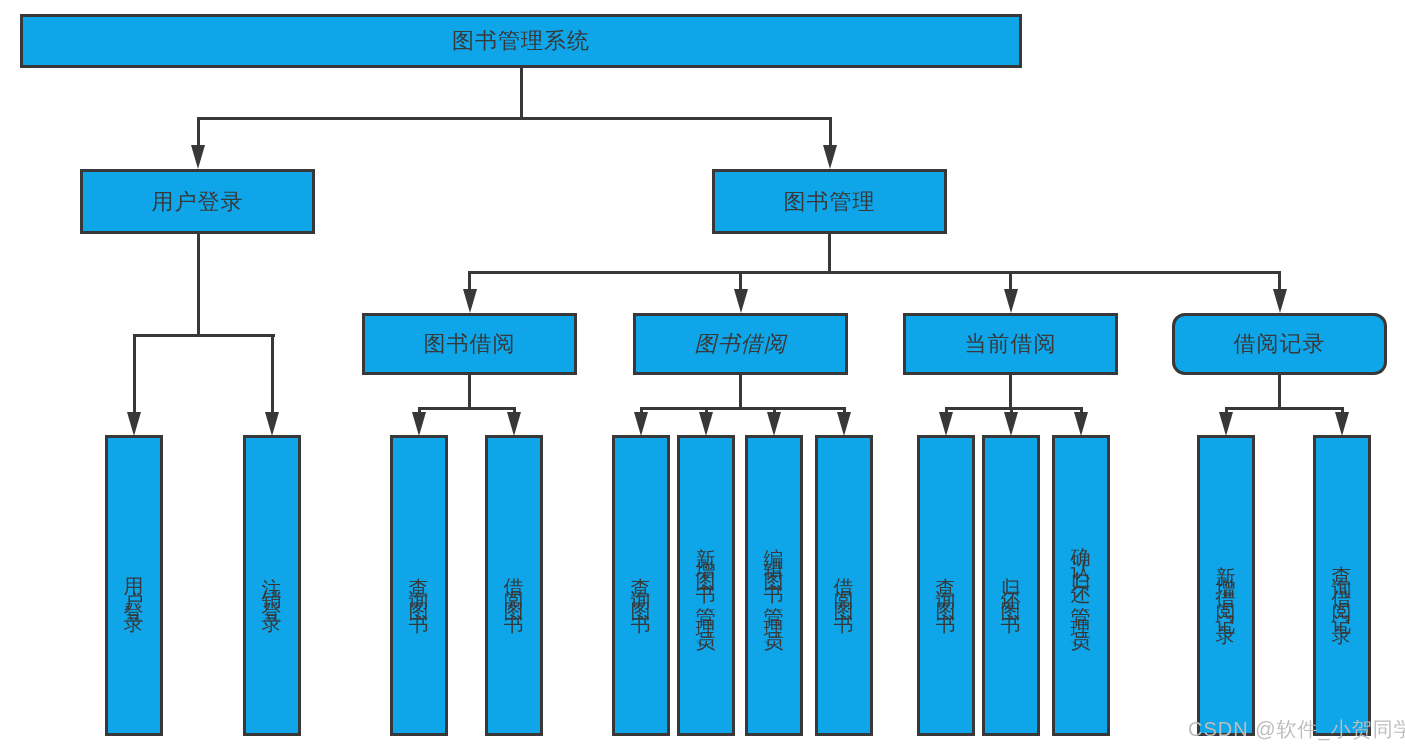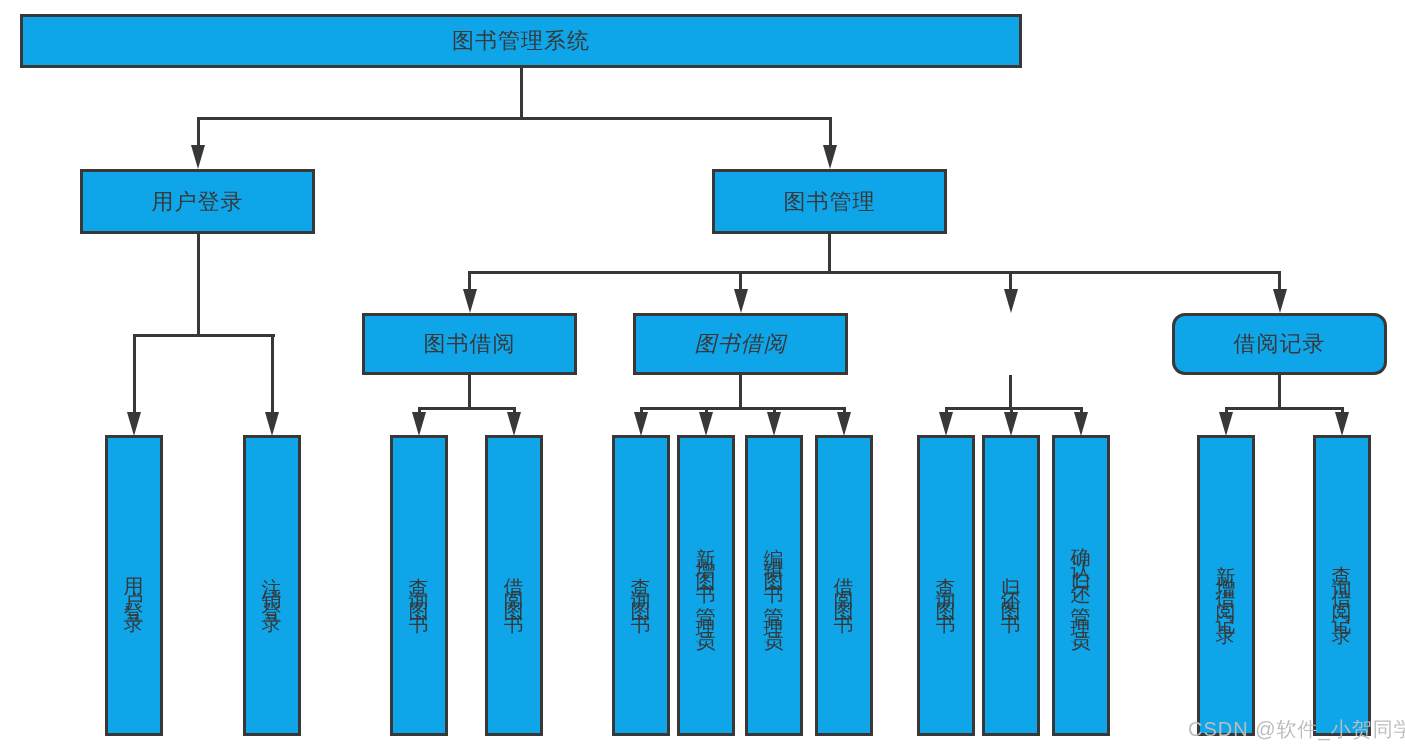--- a/index.html
+++ b/index.html
@@ -91,20 +91,21 @@
   <div class="arrow" style="left:462.5px; top:289px;"></div>
   <div class="vline" style="left:739px; top:272px; height:20px;"></div>
   <div class="arrow" style="left:733.5px; top:289px;"></div>
   <div class="vline" style="left:1009px; top:272px; height:20px;"></div>
   <div class="arrow" style="left:1003.5px; top:289px;"></div>
   <div class="vline" style="left:1278px; top:272px; height:20px;"></div>
   <div class="arrow" style="left:1272.5px; top:289px;"></div>
 
   <div class="box" style="left:362px; top:313px; width:215px; height:62px;">图书借阅</div>
   <div class="box" style="left:633px; top:313px; width:215px; height:62px;font-style:italic;">图书借阅</div>
+  <div class="box" style="left:903px; top:313px; width:215px; height:62px;">当前借阅</div>
   <div class="box" style="left:1172px; top:313px; width:215px; height:62px;border-radius:13px;">借阅记录</div>
 
   <div class="vline" style="left:468px; top:375px; height:34px;"></div>
   <div class="hline" style="left:417.5px; top:406.5px; width:98px;"></div>
   <div class="vline" style="left:417.5px; top:408px; height:6px;"></div>
   <div class="arrow" style="left:412px; top:412px;"></div>
   <div class="vline" style="left:512.5px; top:408px; height:6px;"></div>
   <div class="arrow" style="left:507px; top:412px;"></div>
 
   <div class="vline" style="left:739px; top:375px; height:34px;"></div>

